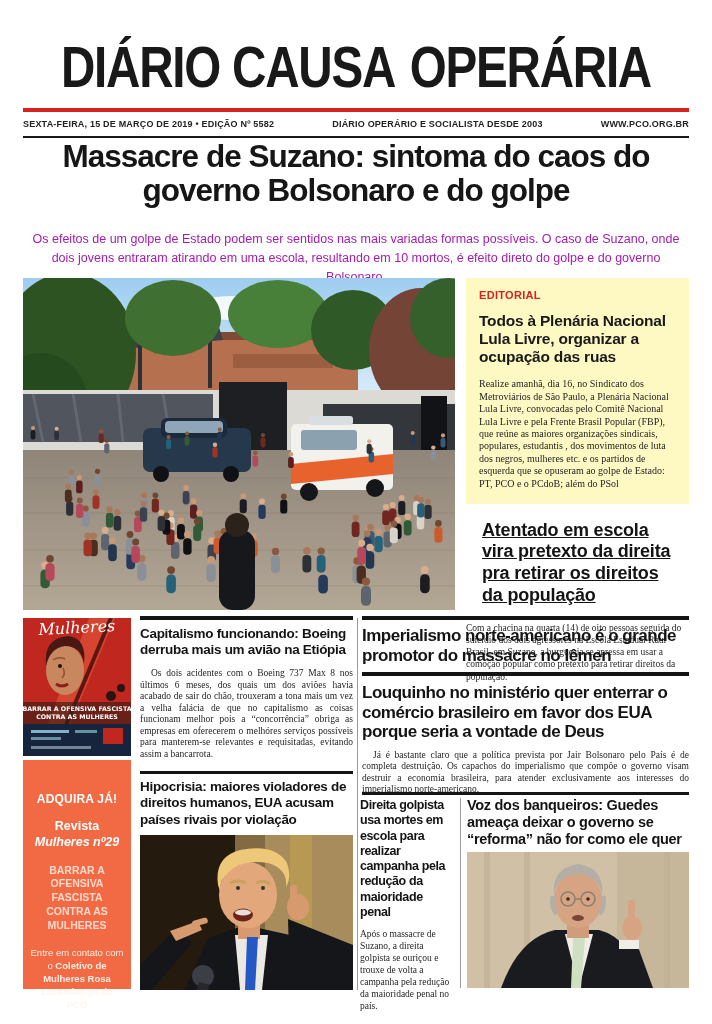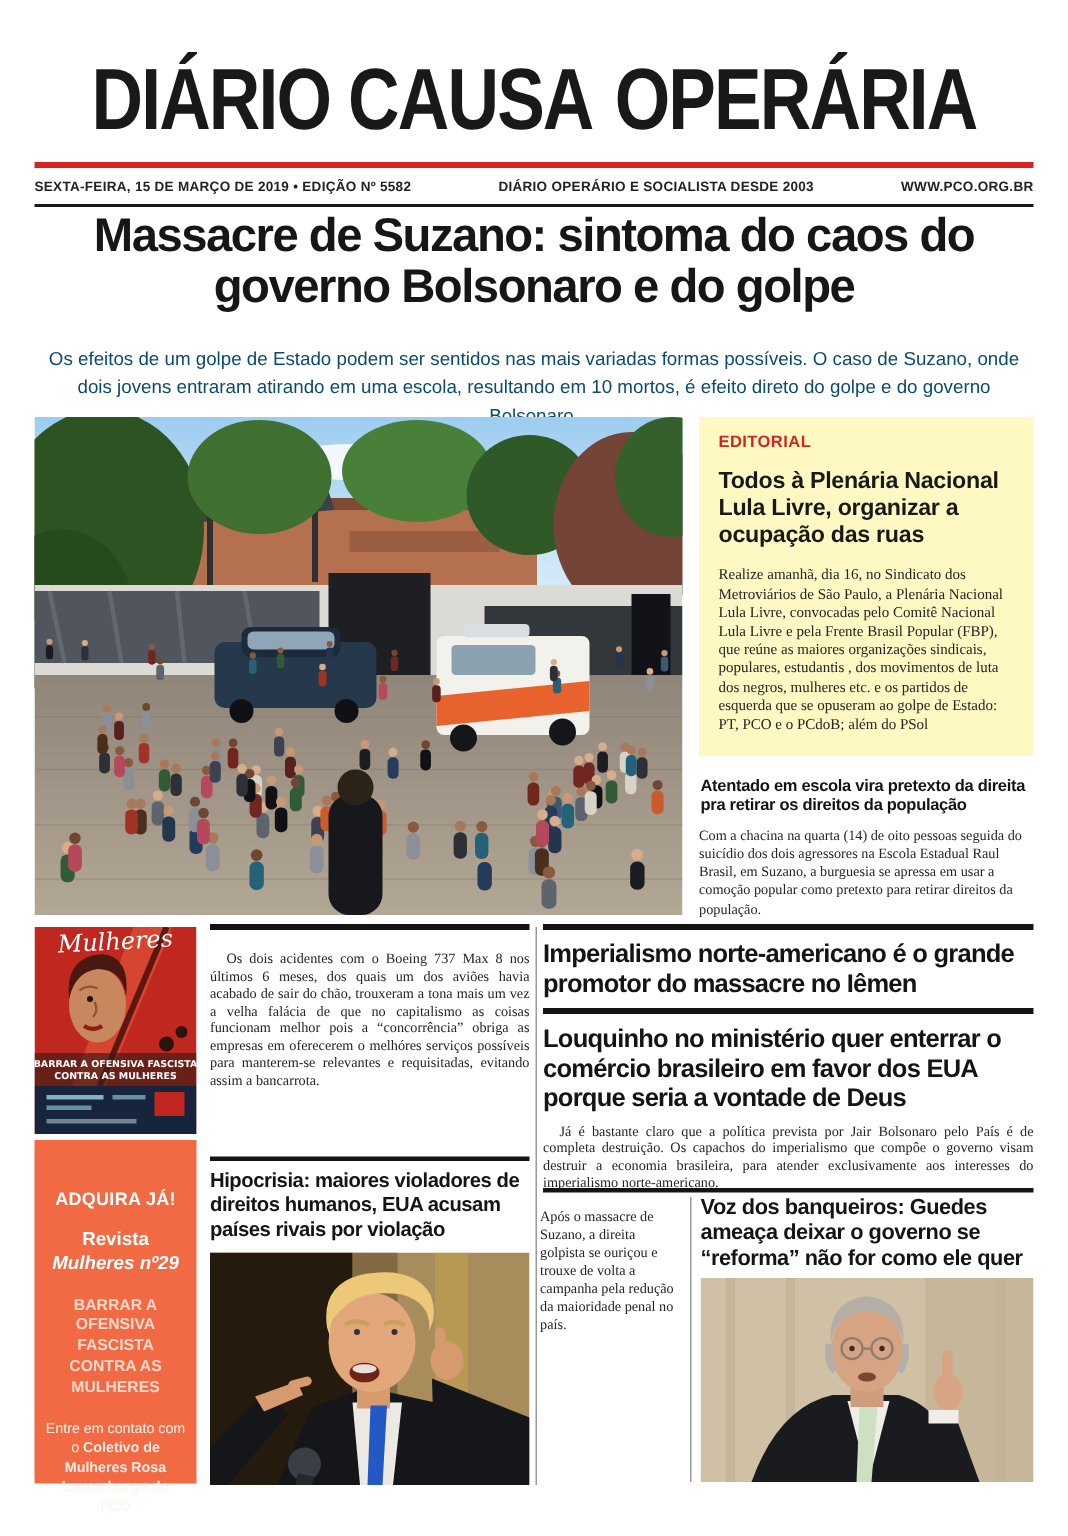--- a/index.html
+++ b/index.html
@@ -12,31 +12,31 @@
   .mast-title .gear{transform:scaleX(1.22);}
   .red-rule{position:absolute;top:108px;left:23px;width:666px;height:4px;background:#d6231f;}
   .dateline{position:absolute;top:114px;left:23px;width:666px;height:20px;display:flex;
       justify-content:space-between;align-items:center;font-size:9px;font-weight:700;
       letter-spacing:.2px;color:#222;}
   .black-rule{position:absolute;top:136px;left:23px;width:666px;height:2px;background:#191919;}
   
   .lead-hl{position:absolute;top:140px;left:26px;width:660px;margin:0;text-align:center;
       font-size:31.5px;line-height:1.07;font-weight:700;letter-spacing:-1px;color:#161616;}
   .deck{position:absolute;top:230px;left:30px;width:652px;margin:0;text-align:center;
-      font-size:12.5px;line-height:1.5;color:#0c4a6e;}
+      font-size:12.5px;line-height:1.5;color:#a21caf;}
   .lead-photo{position:absolute;top:278px;left:23px;width:432px;height:332px;}
   
   .right-col{position:absolute;top:278px;left:466px;width:223px;}
   .editorial-box{background:#fef9c3;padding:11px 13px 14px;box-sizing:border-box;min-height:204px;}
   .ed-label{color:#d6231f;font-size:11px;font-weight:700;letter-spacing:.3px;}
   .editorial-box h2{font-size:15.5px;line-height:1.17;margin:11px 0 0;letter-spacing:-.2px;color:#191919;}
   .serif{font-family:"Liberation Serif",serif;color:#242424;}
   .editorial-box p{margin:12px 0 0;font-size:10px;line-height:1.24;}
   .atentado{margin-top:14px;}
-  .atentado h2{font-size:11px;line-height:1.2;margin:1px;letter-spacing:-.2px;}
+  .atentado h2{font-size:18px;line-height:1.2;margin:16px;letter-spacing:-.2px;text-decoration:underline;}
   .atentado p{margin:8px 0 0;font-size:9.5px;line-height:1.27;}
   
   .bar{position:absolute;background:#141414;}
   .bar-cap{top:616px;left:140px;width:213px;height:4px;}
   .bar-imp{top:616px;left:362px;width:327px;height:4px;}
   .bar-imp2{top:672px;left:362px;width:327px;height:4px;}
   .bar-hip{top:771px;left:140px;width:213px;height:3px;}
   .bar-bot{top:792px;left:362px;width:327px;height:3px;}
   .vrule{position:absolute;width:1px;background:#9a9a9a;}
   .vr1{left:357px;top:618px;height:372px;}
@@ -403,20 +403,21 @@
       <span>Revista</span><br>
       <span class="it">Mulheres nº29</span>
     </div>
     <div class="ob-slogan">BARRAR A OFENSIVA FASCISTA CONTRA AS MULHERES</div>
     <div class="ob-contact">
       <span>Entre em contato com o </span><b>Coletivo de Mulheres Rosa Luxemburgo do PCO</b>
     </div>
   </div>
 
   <div class="cap-col">
+    <h2>Capitalismo funcionando: Boeing derruba mais um avião na Etiópia</h2>
     <p class="serif">Os dois acidentes com o Boeing 737 Max 8 nos últimos 6 meses, dos quais um dos aviões havia acabado de sair do chão, trouxeram a tona mais um vez a velha falácia de que no capitalismo as coisas funcionam melhor pois a “concorrência” obriga as empresas em oferecerem o melhóres serviços possíveis para manterem-se relevantes e requisitadas, evitando assim a bancarrota.</p>
   </div>
   <div class="imp-col">
     <h2>Imperialismo norte-americano é o grande promotor do massacre no Iêmen</h2>
   </div>
   <div class="lou-col">
     <h2>Louquinho no ministério quer enterrar o comércio brasileiro em favor dos EUA porque seria a vontade de Deus</h2>
     <p class="serif">Já é bastante claro que a política prevista por Jair Bolsonaro pelo País é de completa destruição. Os capachos do imperialismo que compôe o governo visam destruir a economia brasileira, para atender exclusivamente aos interesses do imperialismo norte-americano.</p>
   </div>
 
@@ -446,20 +447,21 @@
       <ellipse cx="103" cy="80" rx="10" ry="6.5" fill="#6e2317"></ellipse>
       <ellipse cx="103" cy="77.5" rx="8" ry="3" fill="#fff" opacity=".85"></ellipse>
       <ellipse cx="158" cy="72" rx="11" ry="13" fill="#d79a6e"></ellipse>
       <rect x="150" y="50" width="7" height="24" rx="3.5" fill="#d79a6e"></rect>
       <circle cx="63" cy="141" r="11" fill="#3b3e44"></circle>
       <rect x="57" y="148" width="11" height="14" fill="#26282c" transform="rotate(12 62 155)"></rect>
     </svg>
   </div>
 
   <div class="dir-col">
+    <h2>Direita golpista usa mortes em escola para realizar campanha pela redução da maioridade penal</h2>
     <p class="serif">Após o massacre de Suzano, a direita golpista se ouriçou e trouxe de volta a campanha pela redução da maioridade penal no país.</p>
   </div>
 
   <div class="voz-col">
     <h2>Voz dos banqueiros: Guedes ameaça deixar o governo se “reforma” não for como ele quer</h2>
   </div>
 
   <div class="guedes">
     <svg viewBox="0 0 222 136" width="222" height="136" preserveAspectRatio="none">
       <rect width="222" height="136" fill="#cfc0a6"></rect>

